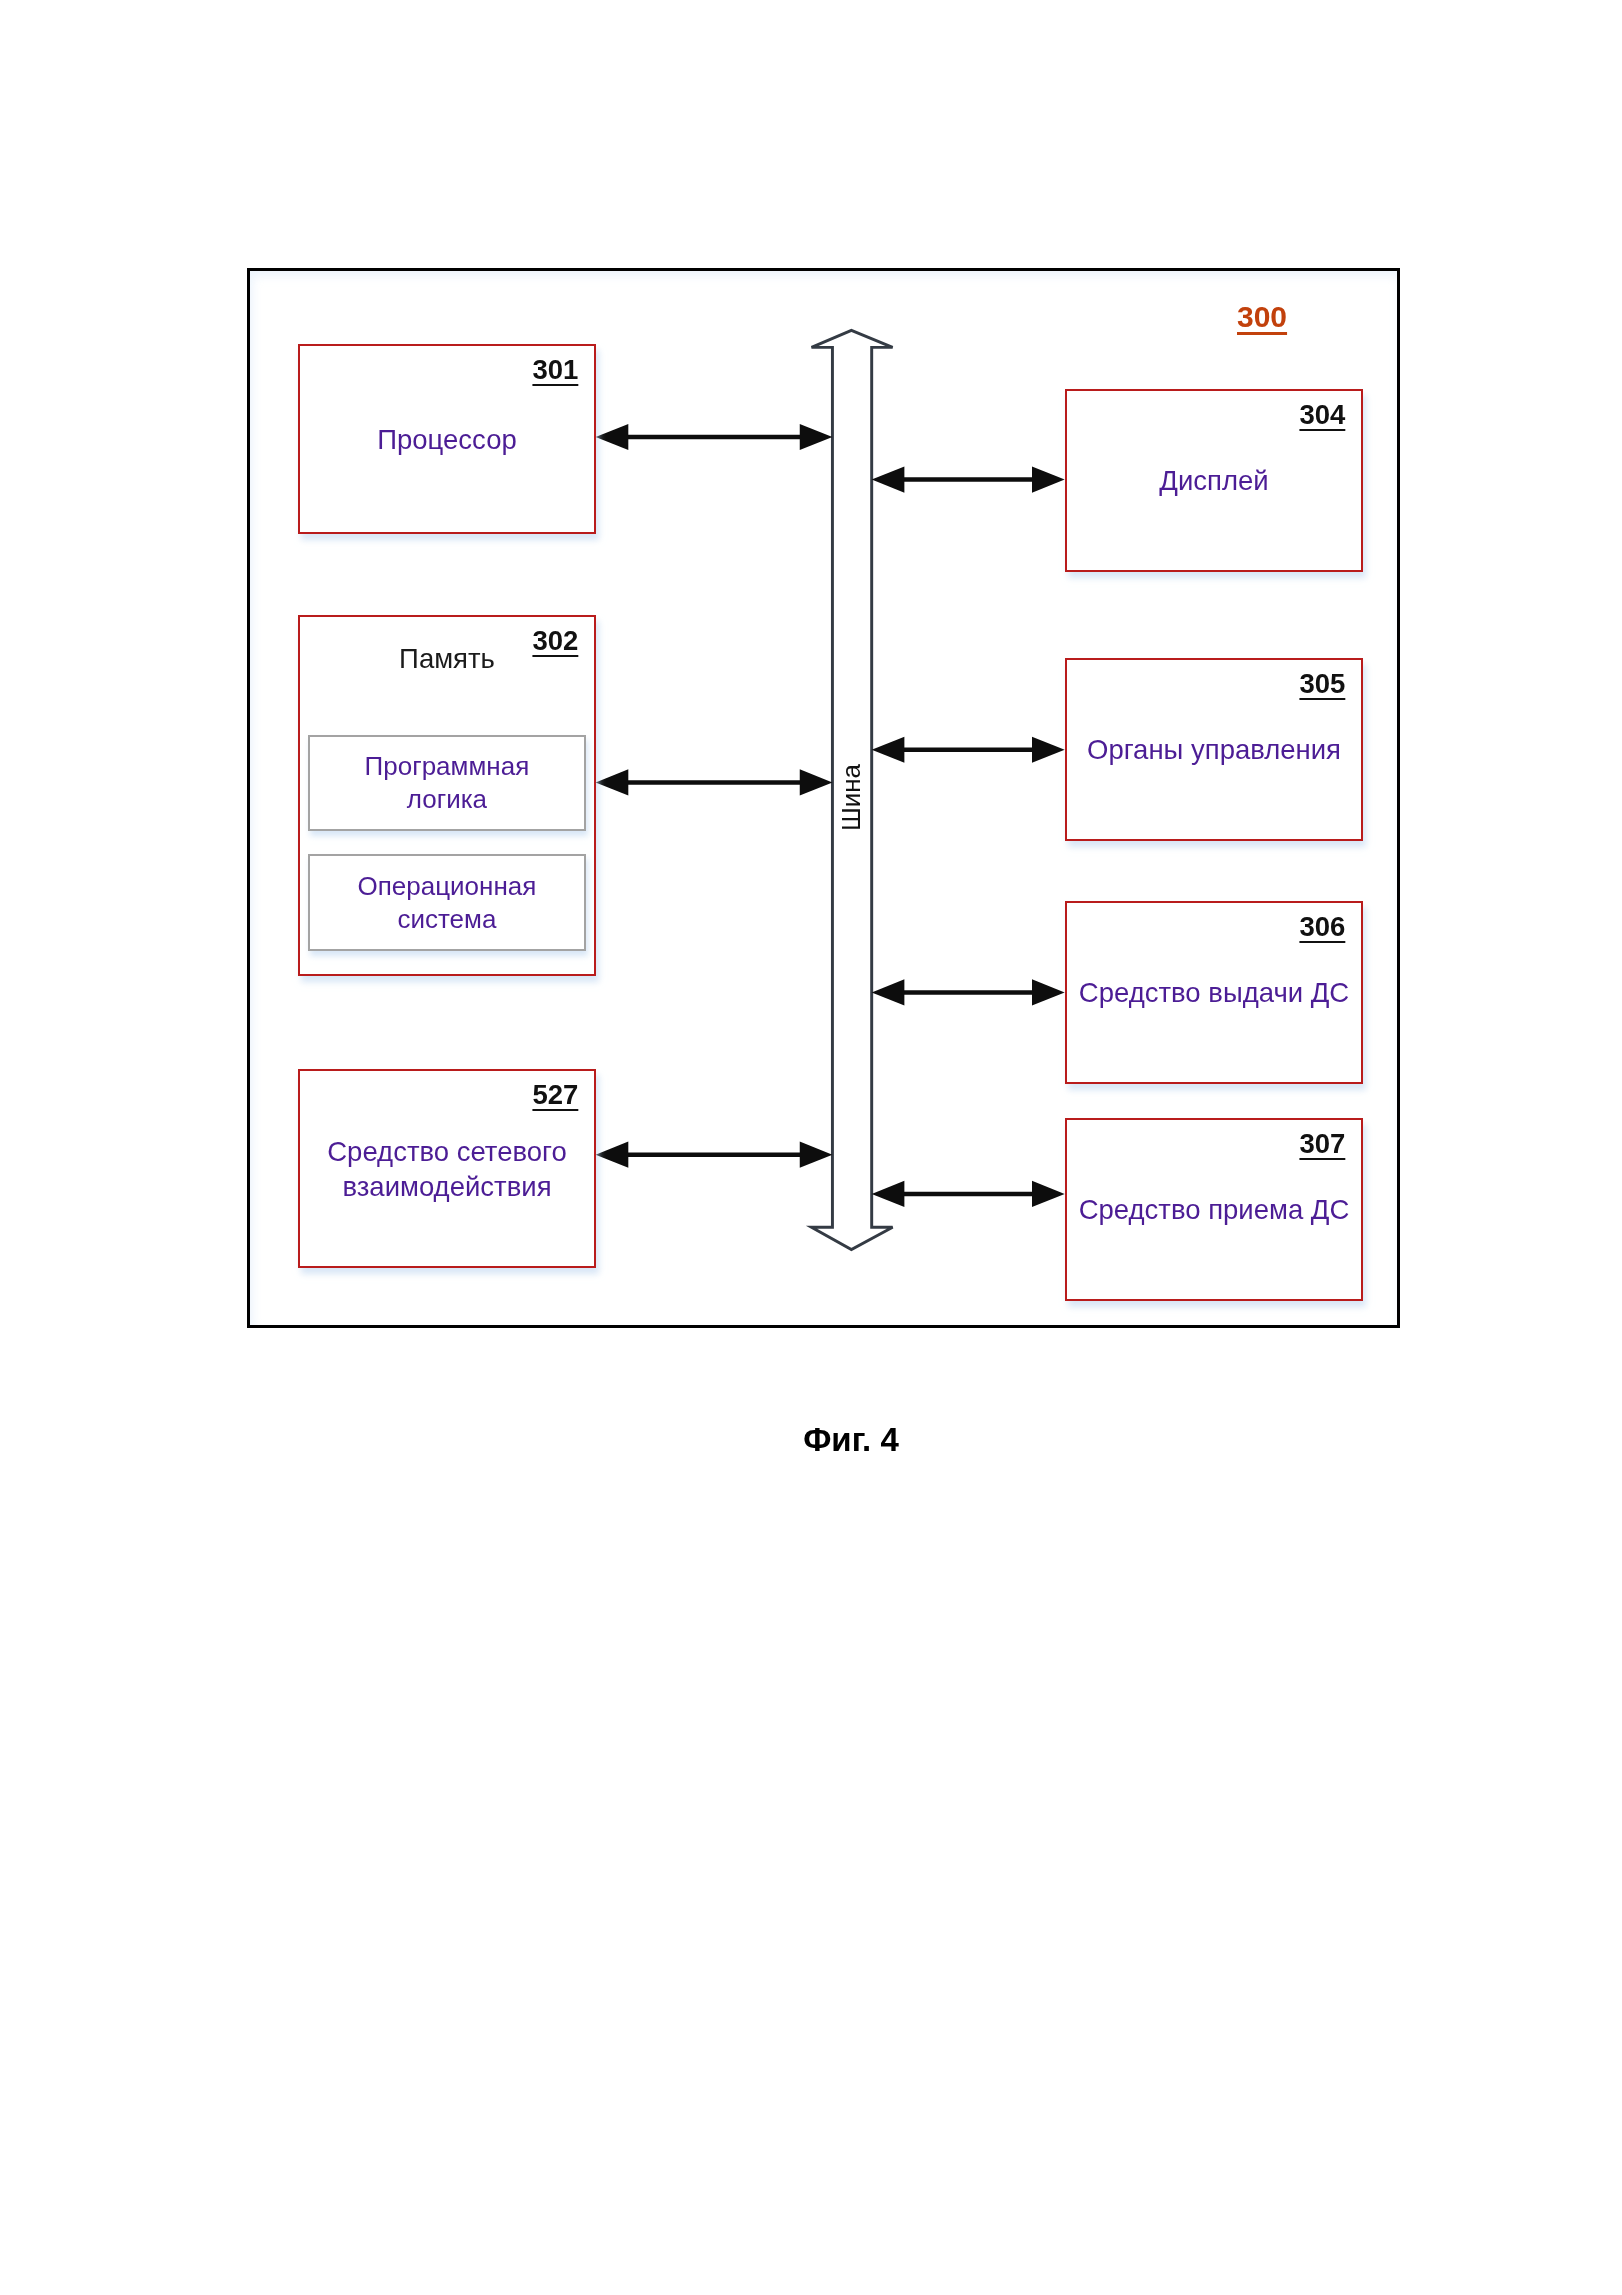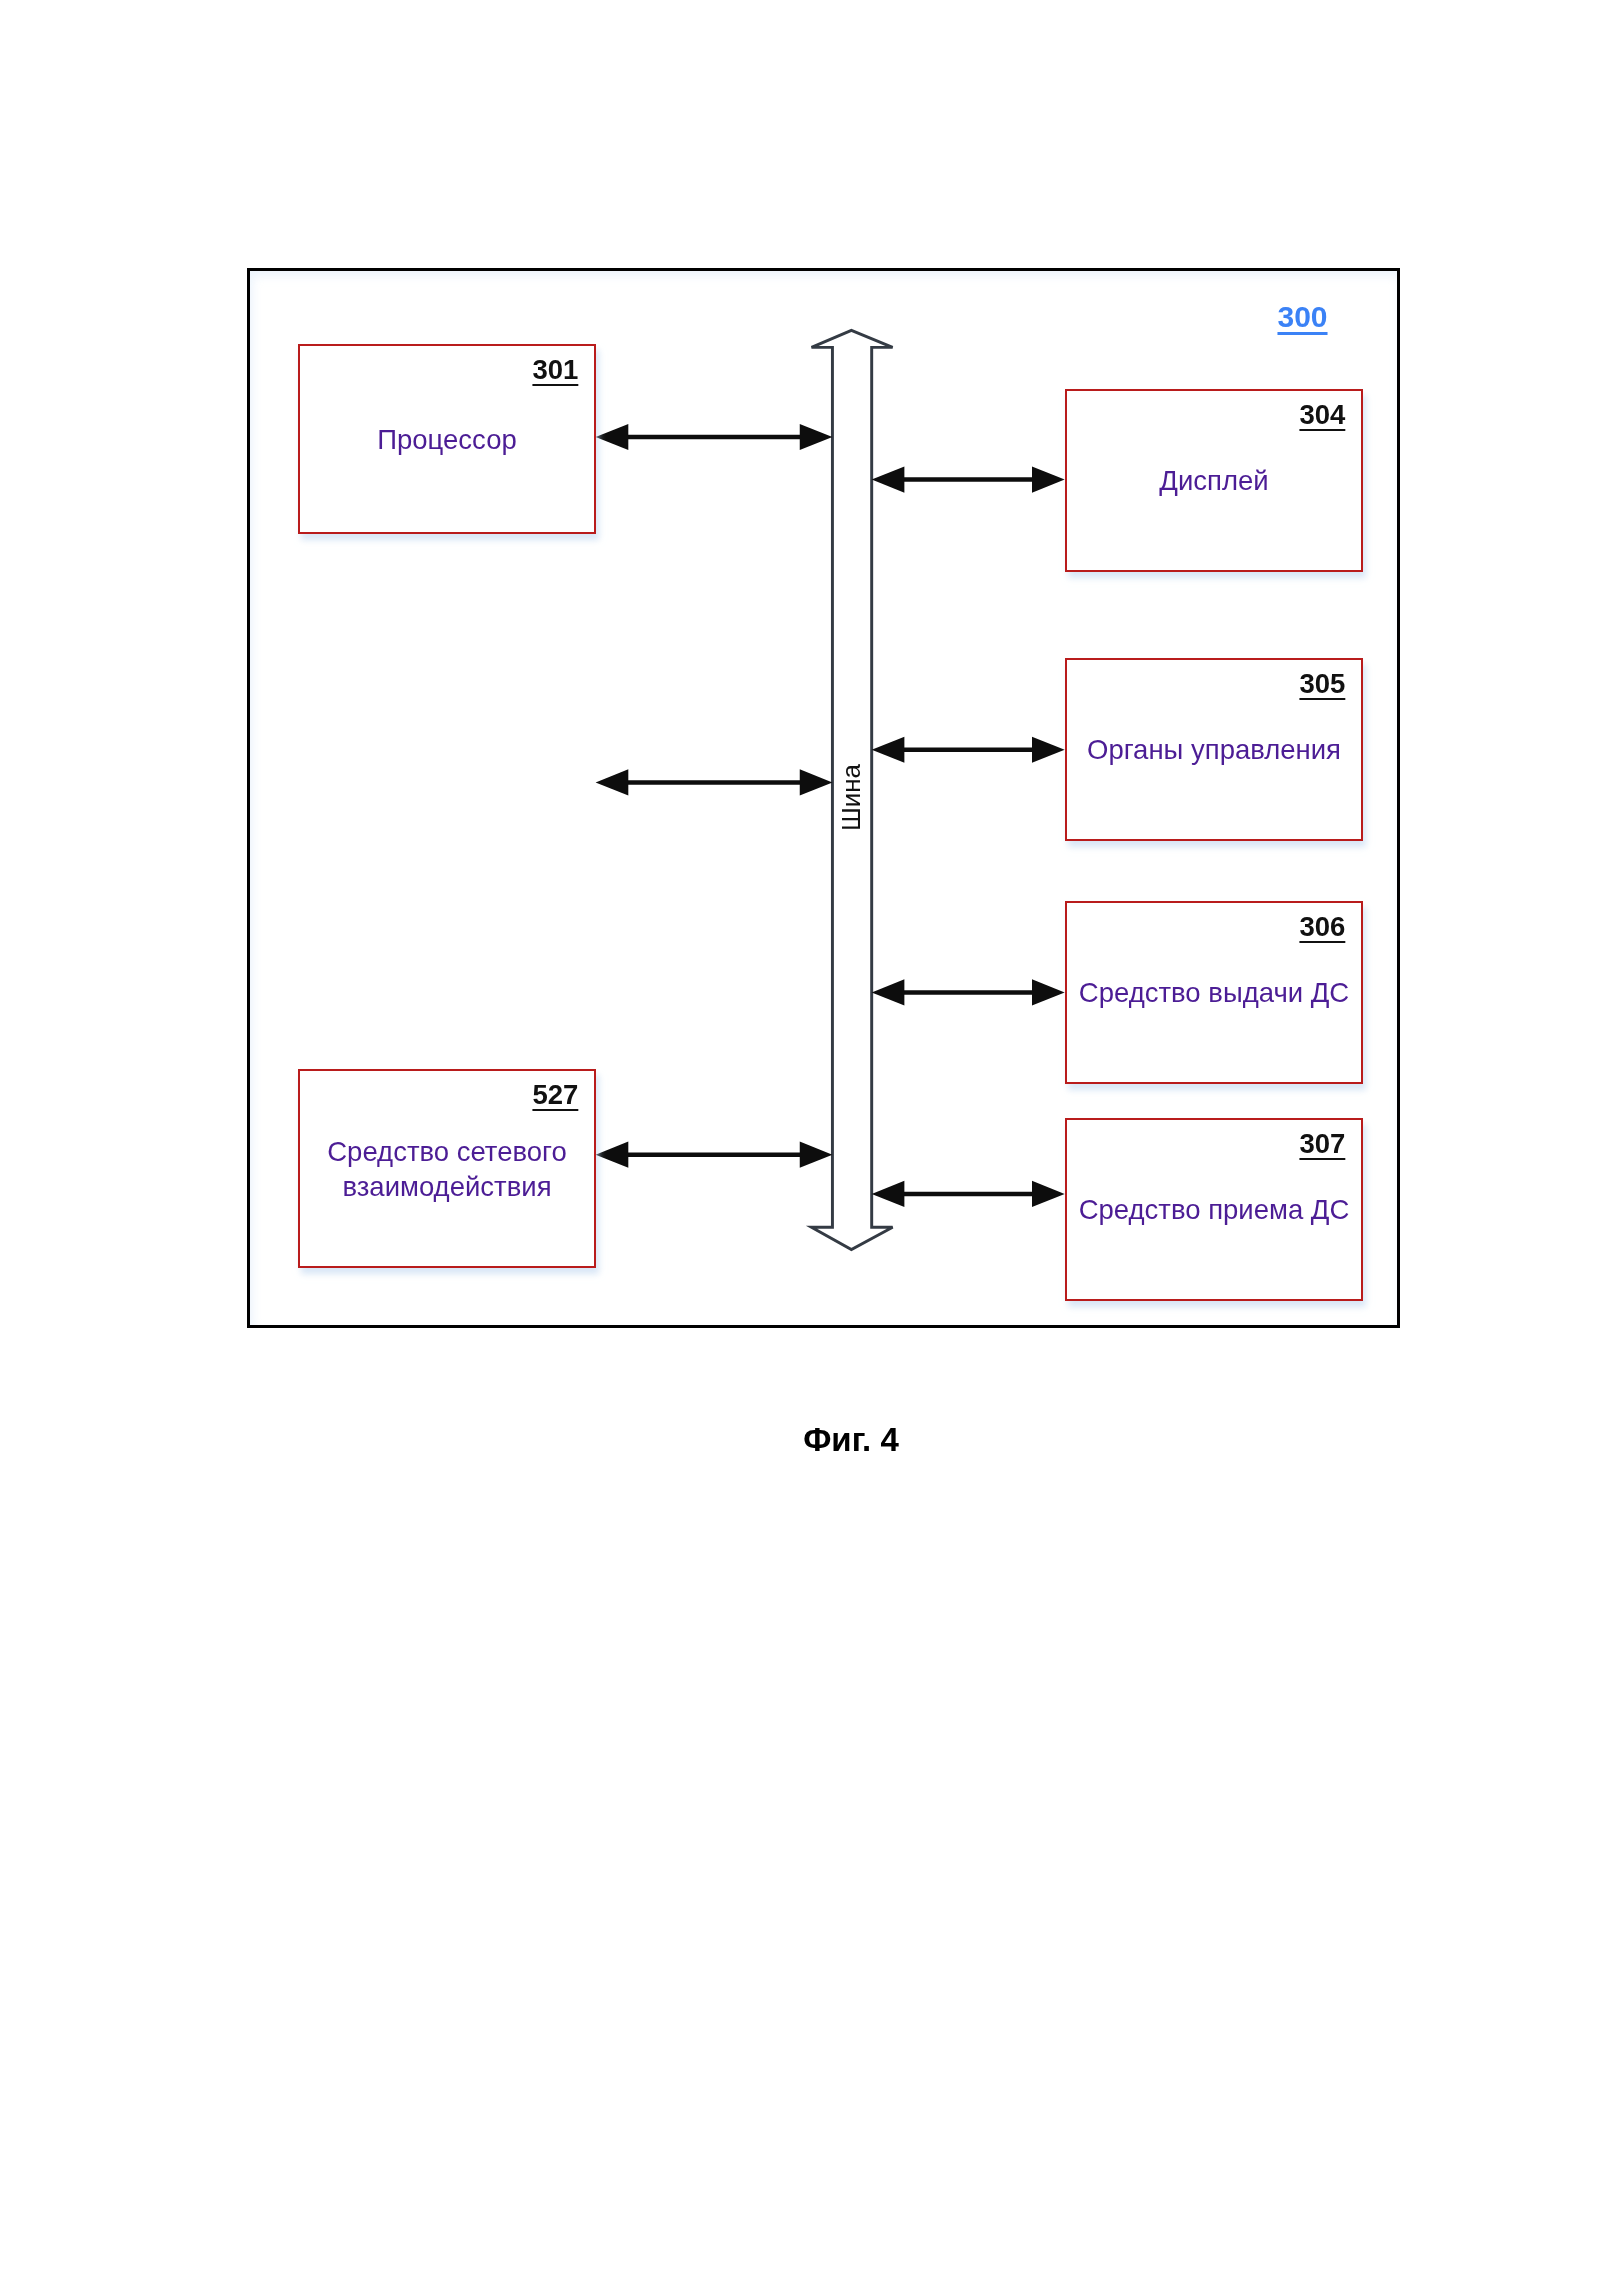--- a/index.html
+++ b/index.html
@@ -49,27 +49,27 @@
     font-weight: bold;
     text-decoration: underline;
     text-decoration-thickness: 2px;
     text-underline-offset: 4.6px;
     color: #111111;
   }
   .ref-300 {
     position: absolute;
     left: 1237px; top: 300px;
     width: 131px;
-    text-align: center;
+    text-align: left;
     font-size: 30px;
     font-weight: bold;
     text-decoration: underline;
     text-decoration-thickness: 2.6px;
     text-underline-offset: 5.2px;
-    color: #3b82f6;
+    color: #c2410c;
   }
   .memory-title {
     position: absolute;
     left: 0; top: 26px;
     width: 100%;
     text-align: center;
     font-size: 27.5px;
     color: #1b1b1b;
   }
   .inner-box {
@@ -162,20 +162,30 @@
     </g>
   </svg>
 
   <div class="ref-300">300</div>
 
   <div class="box" style="left:298px; top:344px; width:298px; height:190px;">
     <span class="ref">301</span>
     <div class="lbl">Процессор</div>
   </div>
 
+  <div class="box" style="left:298px; top:615px; width:298px; height:361px; display:block;">
+    <span class="ref">302</span>
+    <div class="memory-title">Память</div>
+    <div class="inner-box" style="left:7.9px; top:118px; width:278px; height:96px;">
+      <div class="lbl">Программная логика</div>
+    </div>
+    <div class="inner-box" style="left:7.9px; top:237px; width:278px; height:97px;">
+      <div class="lbl">Операционная система</div>
+    </div>
+  </div>
 
   <div class="box" style="left:298px; top:1069px; width:298px; height:199px;">
     <span class="ref">527</span>
     <div class="lbl lbl-narrow">Средство сетевого взаимодействия</div>
   </div>
 
   <div class="box" style="left:1065px; top:389px; width:298px; height:183px;">
     <span class="ref">304</span>
     <div class="lbl">Дисплей</div>
   </div>

